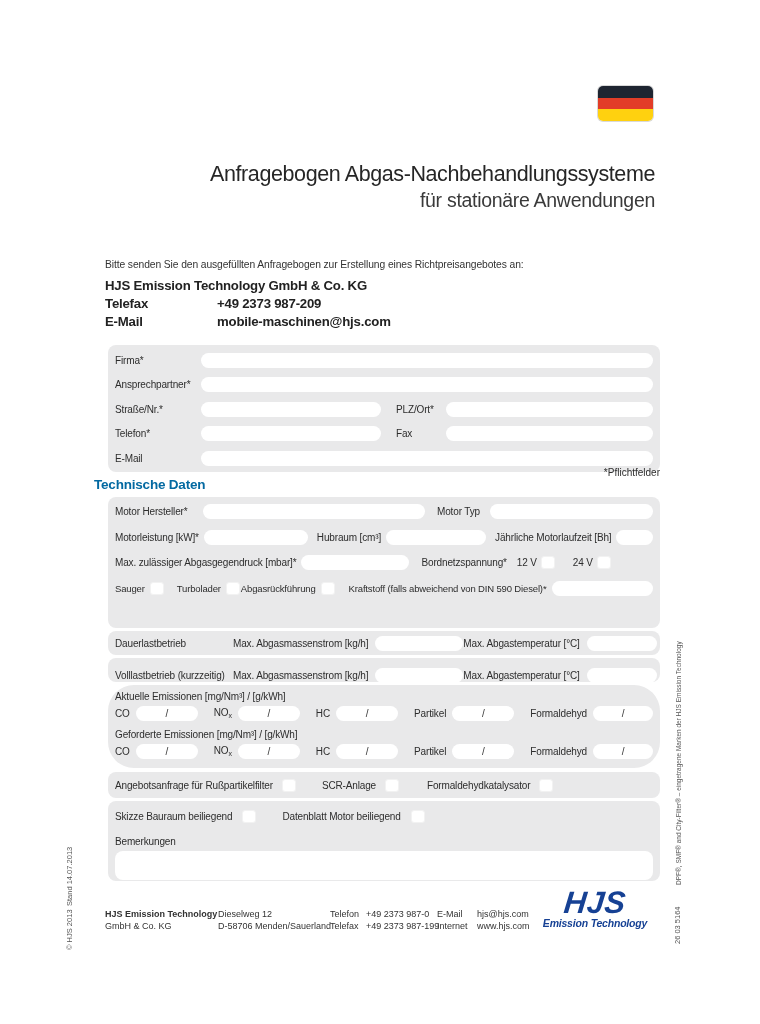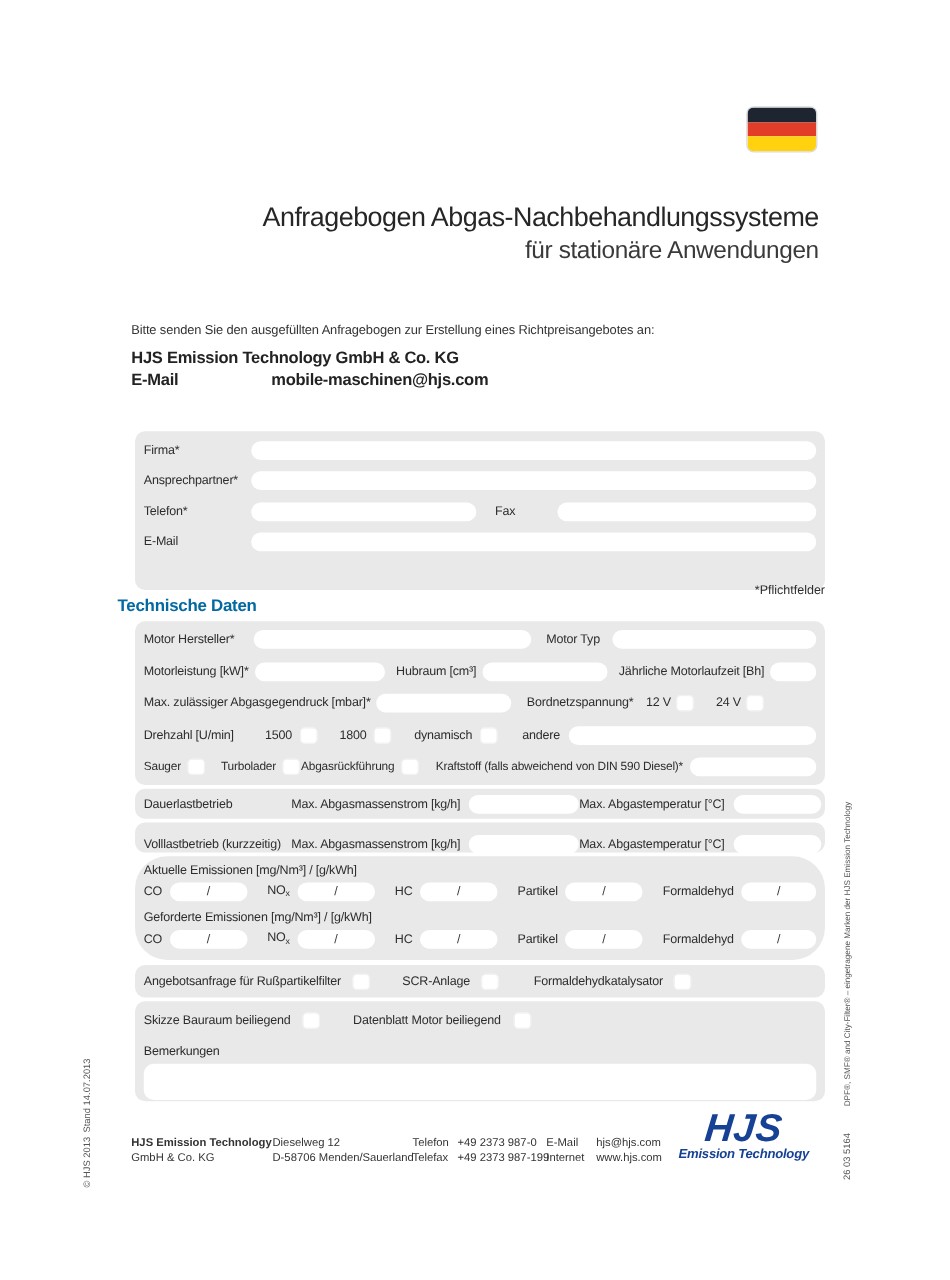--- a/index.html
+++ b/index.html
@@ -94,30 +94,37 @@
   </div>
 
   <div class="title-block">
     <div class="title-1">Anfragebogen Abgas-Nachbehandlungssysteme</div>
     <div class="title-2">für stationäre Anwendungen</div>
   </div>
 
   <div class="intro">
     <div class="intro-note">Bitte senden Sie den ausgefüllten Anfragebogen zur Erstellung eines Richtpreisangebotes an:</div>
     <div class="intro-line">HJS Emission Technology GmbH &amp; Co. KG</div>
+    <div class="intro-line"><span class="k">Telefax</span><span>+49 2373 987-209</span></div>
     <div class="intro-line"><span class="k">E-Mail</span><span>mobile-maschinen@hjs.com</span></div>
   </div>
 
   <div class="gbox" style="top:345px; height:127px; padding-top:3px;">
     <div class="row" style="height:24.5px;">
       <span class="lbl" style="width:86px;">Firma*</span>
       <div class="field grow"></div>
     </div>
     <div class="row" style="height:24.5px;">
       <span class="lbl" style="width:86px;">Ansprechpartner*</span>
+      <div class="field grow"></div>
+    </div>
+    <div class="row" style="height:24.5px;">
+      <span class="lbl" style="width:86px;">Straße/Nr.*</span>
+      <div class="field" style="width:180px;"></div>
+      <span class="lbl" style="margin-left:15px; width:50px;">PLZ/Ort*</span>
       <div class="field grow"></div>
     </div>
     <div class="row" style="height:24.5px;">
       <span class="lbl" style="width:86px;">Telefon*</span>
       <div class="field" style="width:180px;"></div>
       <span class="lbl" style="margin-left:15px; width:50px;">Fax</span>
       <div class="field grow"></div>
     </div>
     <div class="row" style="height:24.5px;">
       <span class="lbl" style="width:86px;">E-Mail</span>
@@ -144,31 +151,20 @@
       <div class="field grow" style="margin-left:5px;"></div>
     </div>
     <div class="row" style="height:25.5px;">
       <span class="lbl">Max. zulässiger Abgasgegendruck [mbar]*</span>
       <div class="field" style="width:108px; margin-left:5px;"></div>
       <span class="lbl" style="margin-left:12px;">Bordnetzspannung*</span>
       <span class="lbl" style="margin-left:10px;">12 V</span>
       <div class="cb" style="margin-left:4px;"></div>
       <span class="lbl" style="margin-left:18px;">24 V</span>
       <div class="cb" style="margin-left:4px;"></div>
-    </div>
-    <div class="row" style="height:25.5px;">
-      <span class="lbl" style="width:85px;">Drehzahl [U/min]</span>
-      <span class="lbl" style="margin-left:12px;">1500</span>
-      <div class="cb" style="margin-left:6px;"></div>
-      <span class="lbl" style="margin-left:18px;">1800</span>
-      <div class="cb" style="margin-left:6px;"></div>
-      <span class="lbl" style="margin-left:18px;">dynamisch</span>
-      <div class="cb" style="margin-left:6px;"></div>
-      <span class="lbl" style="margin-left:20px;">andere</span>
-      <div class="field grow" style="margin-left:7px;"></div>
     </div>
     <div class="row" style="height:25.5px; font-size:9.5px;">
       <span class="lbl">Sauger</span>
       <div class="cb" style="margin-left:5px;"></div>
       <span class="lbl" style="margin-left:13px;">Turbolader</span>
       <div class="cb" style="margin-left:5px;"></div>
       <span class="lbl" style="margin-left:1px;">Abgasrückführung</span>
       <div class="cb" style="margin-left:5px;"></div>
       <span class="lbl" style="margin-left:14px;">Kraftstoff (falls abweichend von DIN 590 Diesel)*</span>
       <div class="field grow" style="margin-left:6px;"></div>

